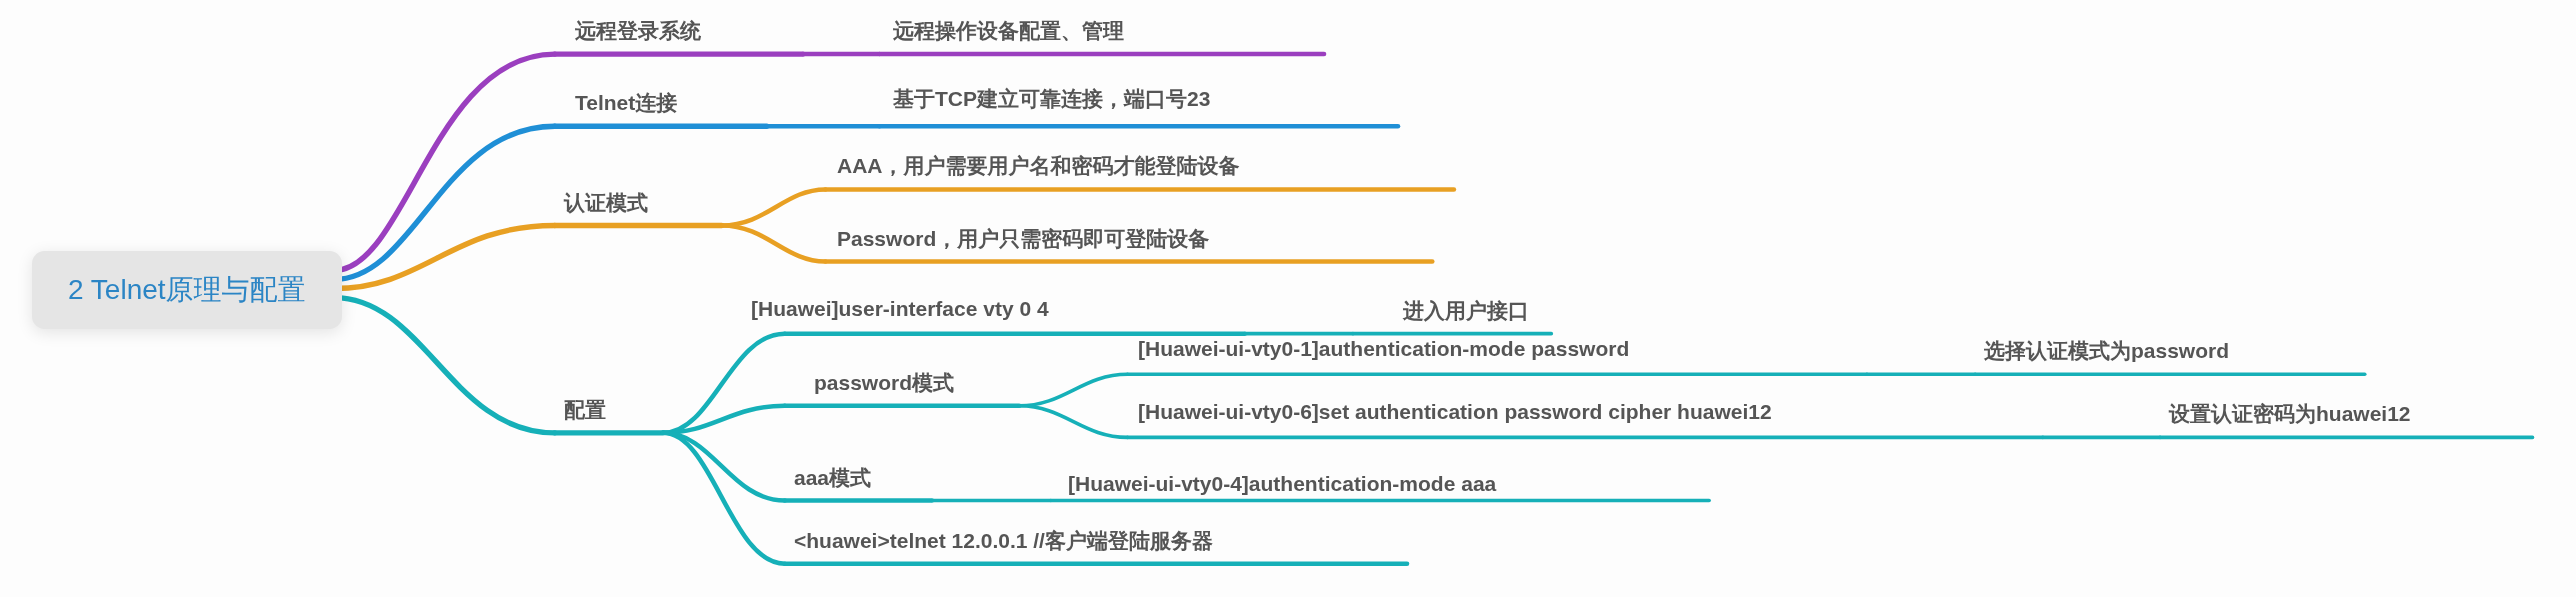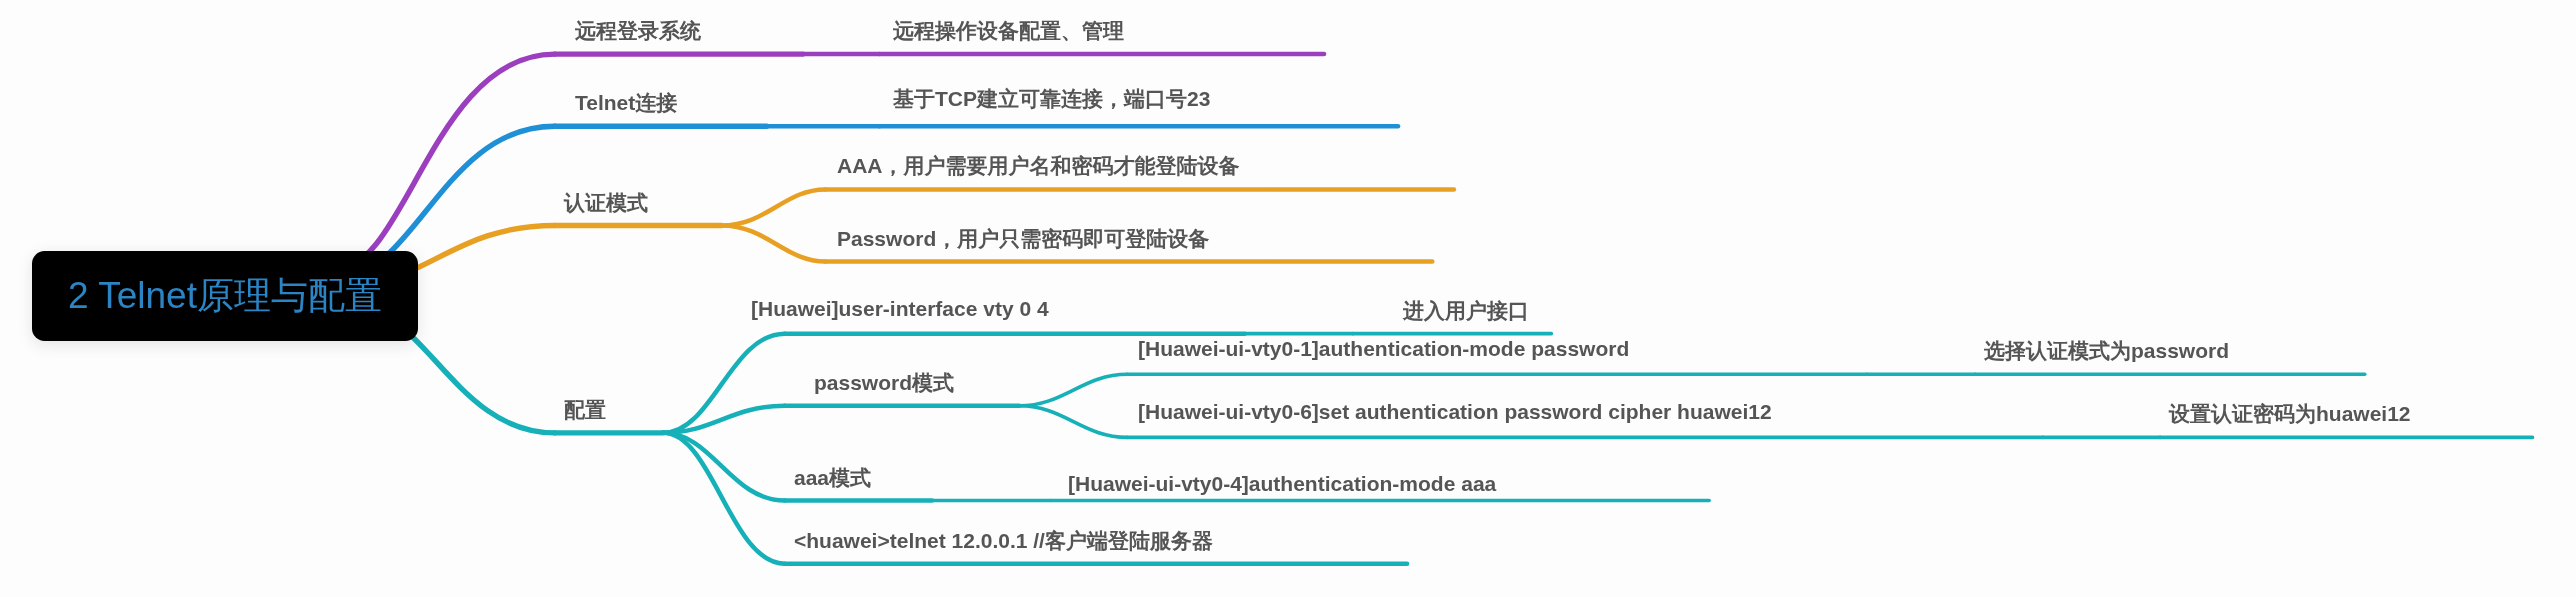--- a/index.html
+++ b/index.html
@@ -19,26 +19,26 @@
   }
   .node {
     position: absolute;
     font-size: 21px;
     color: #555;
     white-space: nowrap;
     font-weight: 700;
   }
   .root {
     position: absolute;
-    background: #000000;
+    background: #e5e5e5;
     border-radius: 12.6px;
     box-shadow: 0 3.6px 16px rgba(0,0,0,0.10);
     padding: 20px 36px;
     color: #2b85c5;
-    font-size: 37px;
+    font-size: 28px;
     font-weight: 400;
   }
 </style>
 </head>
 <body>
 
 <svg class="connectors" viewBox="0 0 2856 662" width="2576" height="597">
 
   <path d="M 370 300 C 450 300, 480 60, 615 60" stroke="#9b3fbf" stroke-width="6" fill="none" stroke-linecap="round"></path>
 

